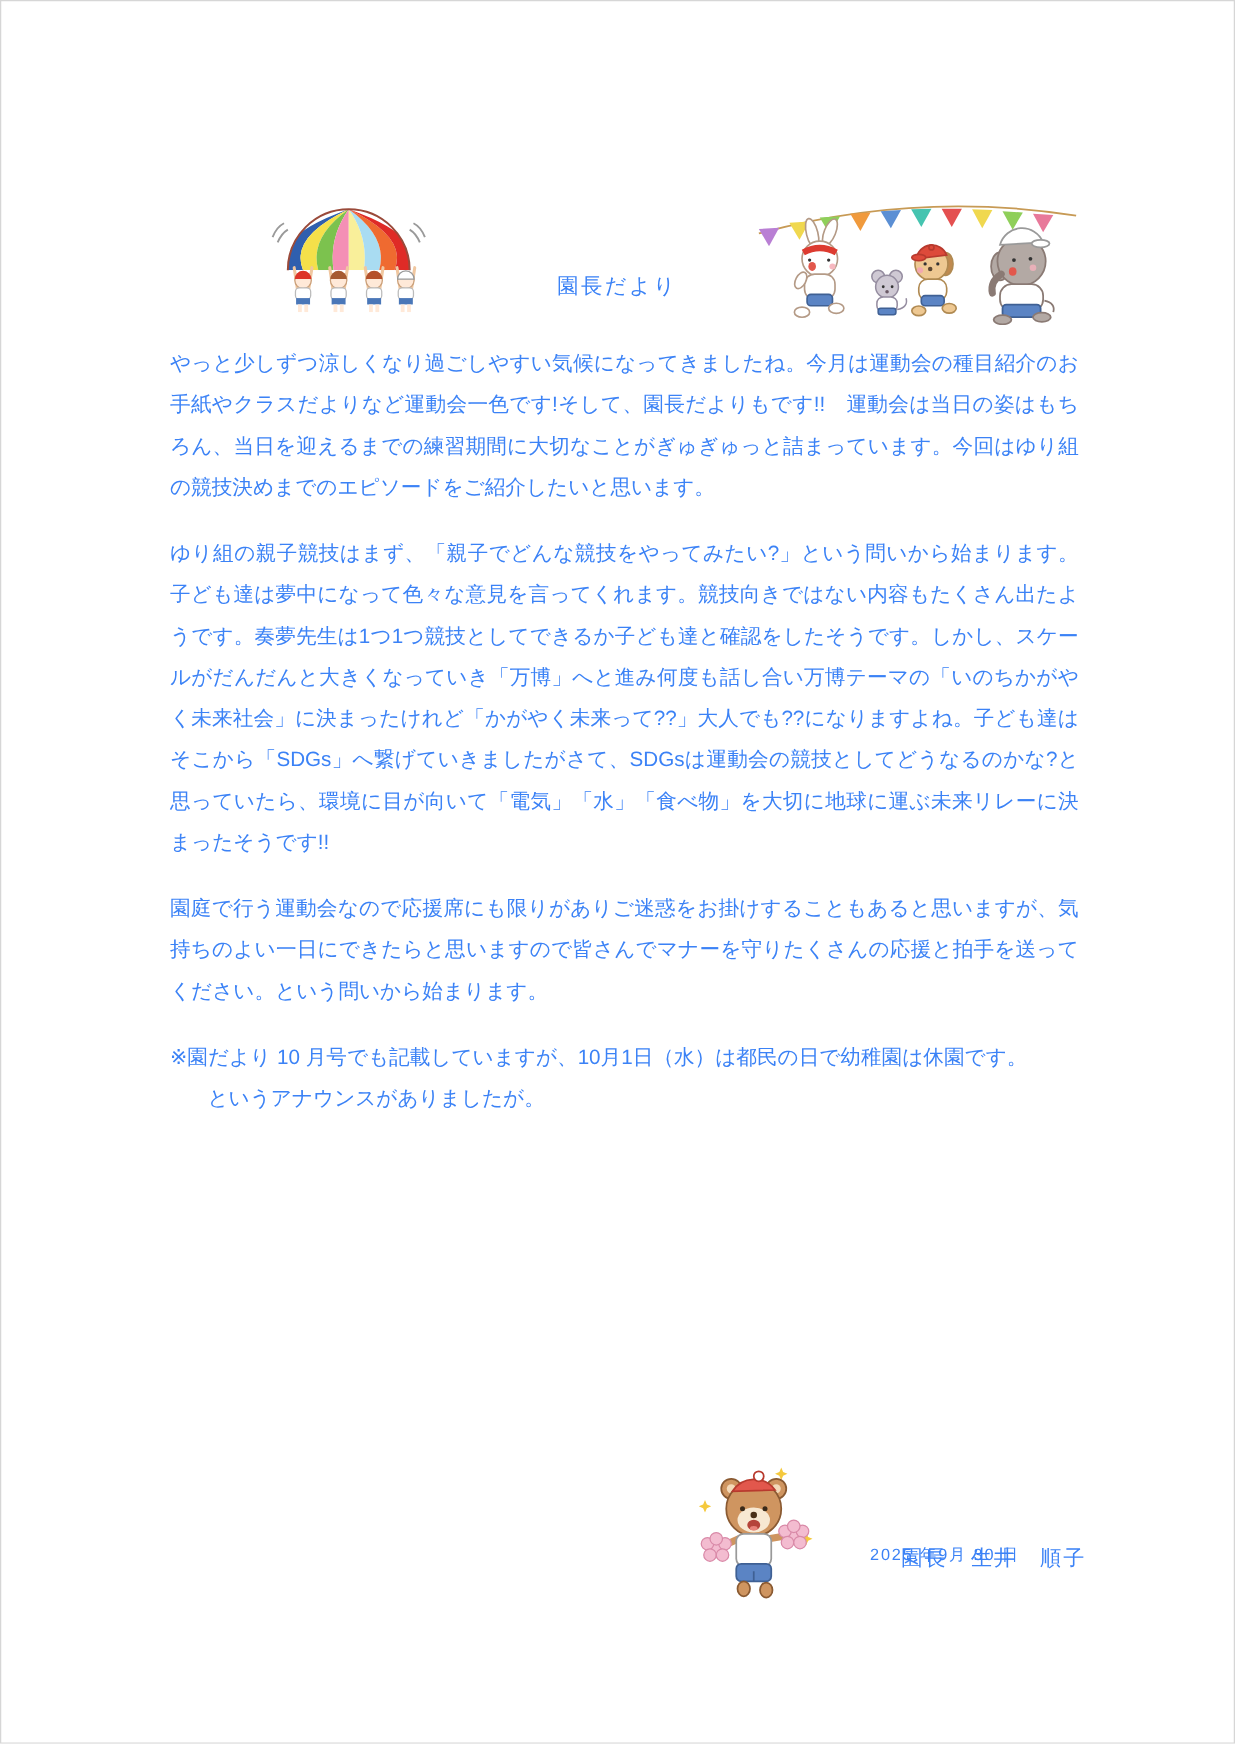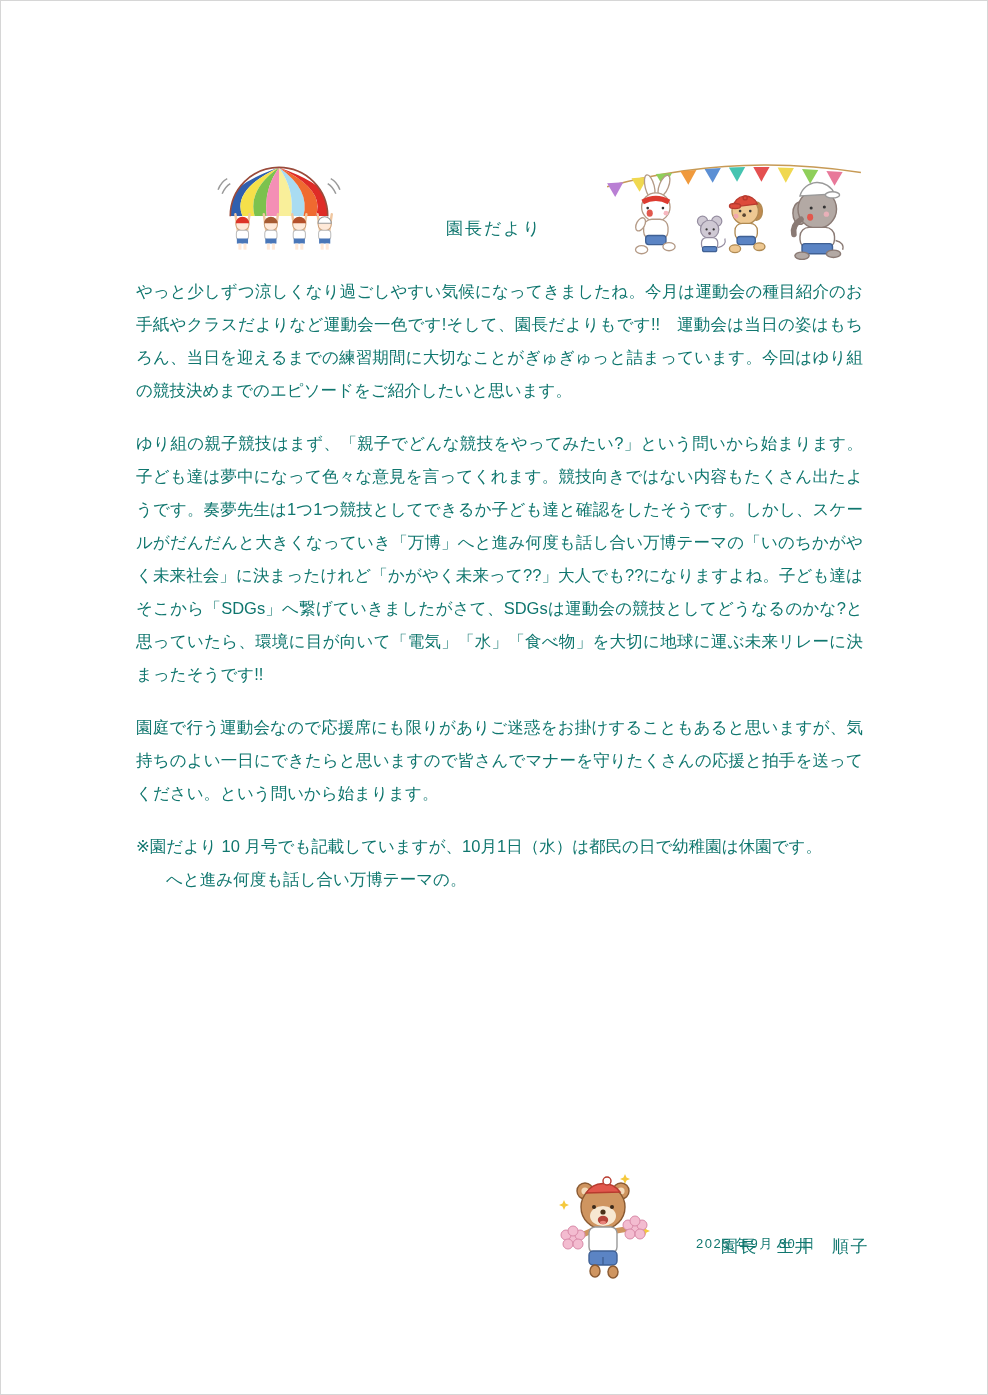--- a/index.html
+++ b/index.html
@@ -2,21 +2,21 @@
 <html lang="ja"><head>
 <meta charset="utf-8">
 <style>
   html,body{margin:0;padding:0;background:#ffffff;}
   .page{
     position:relative;
     width:986px;height:1393px;
     border:1px solid #d6d6d6;
     background:#ffffff;
     font-family:"Liberation Sans","DejaVu Sans",sans-serif;
-    color:#0f766e;
+    color:#3b82f6;
     overflow:hidden;
   }
   .title{
     position:absolute;top:216px;left:0;right:0;margin:0;
     text-align:center;font-size:17px;font-weight:500;letter-spacing:2px;
   }
   .illo{position:absolute;}
   .illo-parachute{left:211px;top:158px;width:134px;height:94px;}
   .illo-animals{left:600px;top:145px;width:266px;height:114px;}
   .illo-bear{left:554px;top:1168px;width:100px;height:114px;}
@@ -189,21 +189,21 @@
       <path d="M231,93 q9,2 7,9" fill="none"></path>
     </g>
   </svg>
 
   <main class="letter-body">
     <p>やっと少しずつ涼しくなり過ごしやすい気候になってきましたね。今月は運動会の種目紹介のお手紙やクラスだよりなど運動会一色です!そして、園長だよりもです!!　運動会は当日の姿はもちろん、当日を迎えるまでの練習期間に大切なことがぎゅぎゅっと詰まっています。今回はゆり組の競技決めまでのエピソードをご紹介したいと思います。</p>
     <p>ゆり組の親子競技はまず、「親子でどんな競技をやってみたい?」という問いから始まります。子ども達は夢中になって色々な意見を言ってくれます。競技向きではない内容もたくさん出たようです。奏夢先生は1つ1つ競技としてできるか子ども達と確認をしたそうです。しかし、スケールがだんだんと大きくなっていき「万博」へと進み何度も話し合い万博テーマの「いのちかがやく未来社会」に決まったけれど「かがやく未来って??」大人でも??になりますよね。子ども達はそこから「SDGs」へ繋げていきましたがさて、SDGsは運動会の競技としてどうなるのかな?と思っていたら、環境に目が向いて「電気」「水」「食べ物」を大切に地球に運ぶ未来リレーに決まったそうです!!</p>
     <p>園庭で行う運動会なので応援席にも限りがありご迷惑をお掛けすることもあると思いますが、気持ちのよい一日にできたらと思いますので皆さんでマナーを守りたくさんの応援と拍手を送ってください。という問いから始まります。</p>
     <div class="note">
       <div class="note-line1">※園だより 10 月号でも記載していますが、10月1日（水）は都民の日で幼稚園は休園です。</div>
-      <div class="note-line2">へと進み何度も話し合い万博テーマの。</div>
+      <div class="note-line2">というアナウンスがありましたが。</div>
     </div>
   </main>
 
   <svg class="illo illo-bear" viewBox="0 0 100 114">
     <g fill="#f5c93d">
       <path d="M70,5 L71.5,8.5 L75,10 L71.5,11.5 L70,15 L68.5,11.5 L65,10 L68.5,8.5 Z"></path>
       <path d="M9,31 L10.5,34.5 L14,36 L10.5,37.5 L9,41 L7.5,37.5 L4,36 L7.5,34.5 Z"></path>
       <path d="M90,57 L91.5,60.5 L95,62 L91.5,63.5 L90,67 L88.5,63.5 L85,62 L88.5,60.5 Z"></path>
     </g>
     <g stroke="#8a5a32" stroke-width="1.4">

